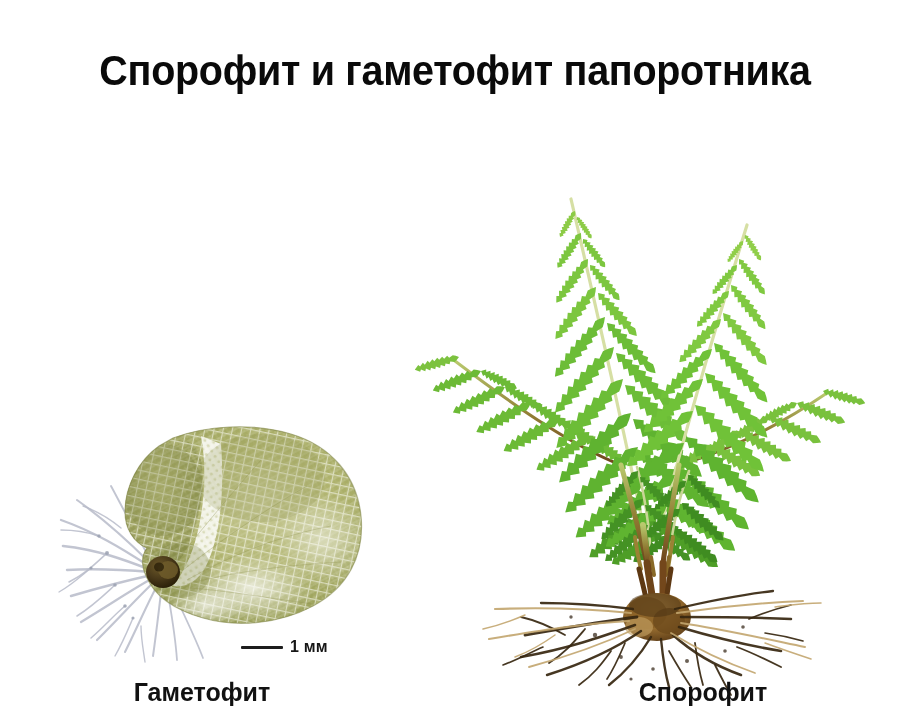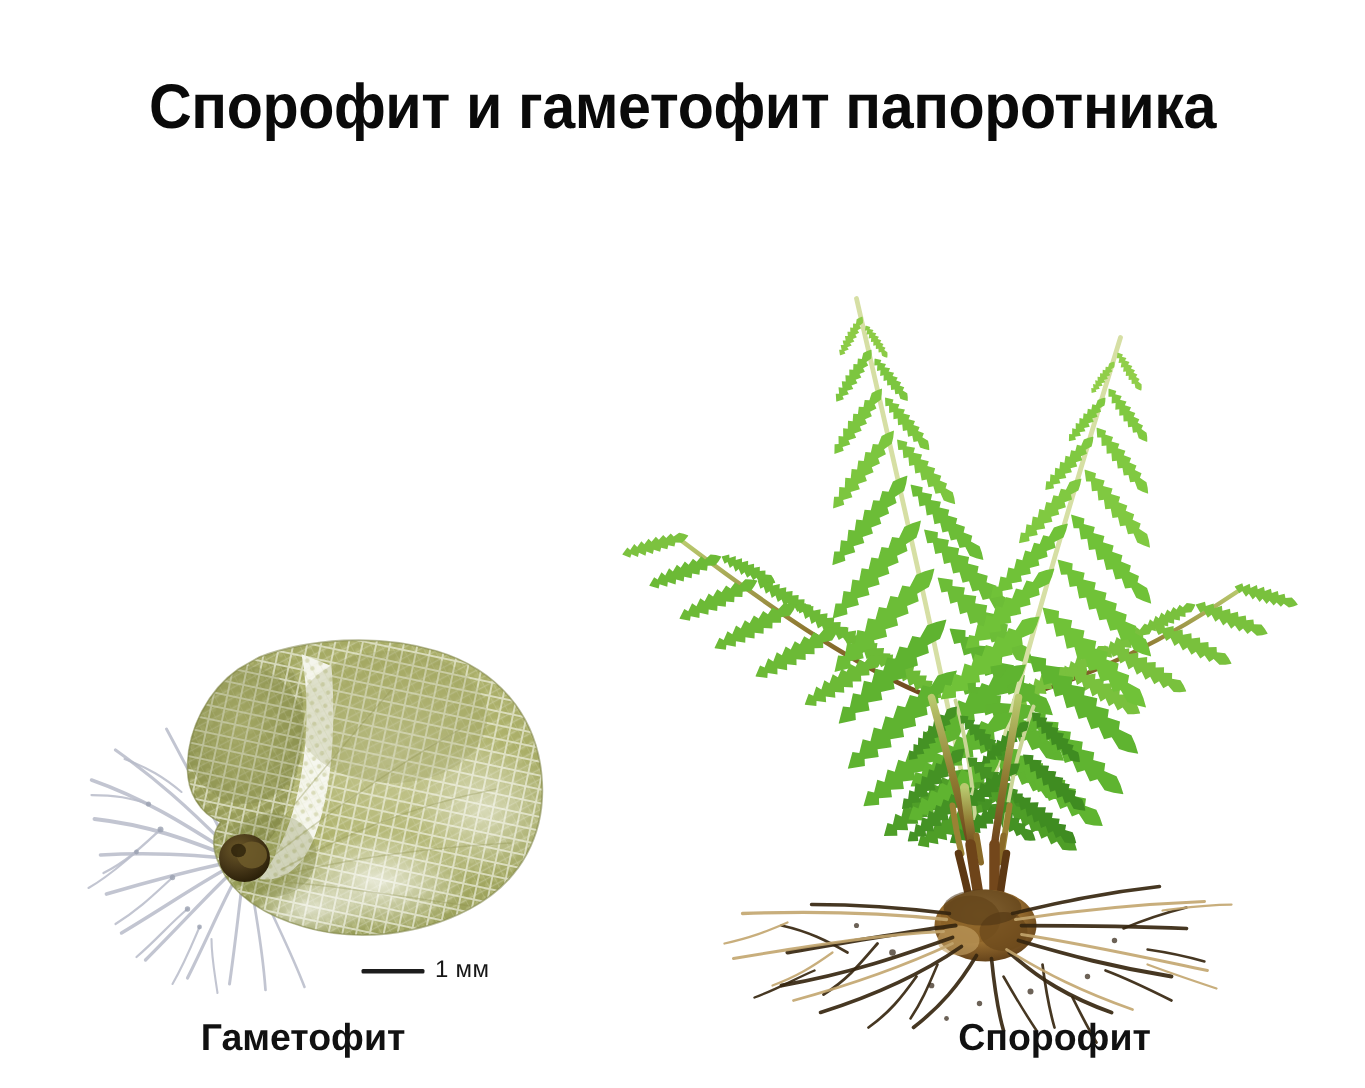--- a/index.html
+++ b/index.html
@@ -98,21 +98,21 @@
   }
   #scalebar-line {
     width: 42px;
     height: 3px;
     background: #1d1d1d;
     border-radius: 1px;
   }
   #scalebar-label {
     font-family: "Liberation Sans", sans-serif;
     font-size: 16px;
-    font-weight: 400;
+    font-weight: 700;
     color: #161616;
     letter-spacing: 0.2px;
     white-space: nowrap;
   }
 
   
   #watermark {
     position: absolute;
     left: 470px;
     top: 378px;

